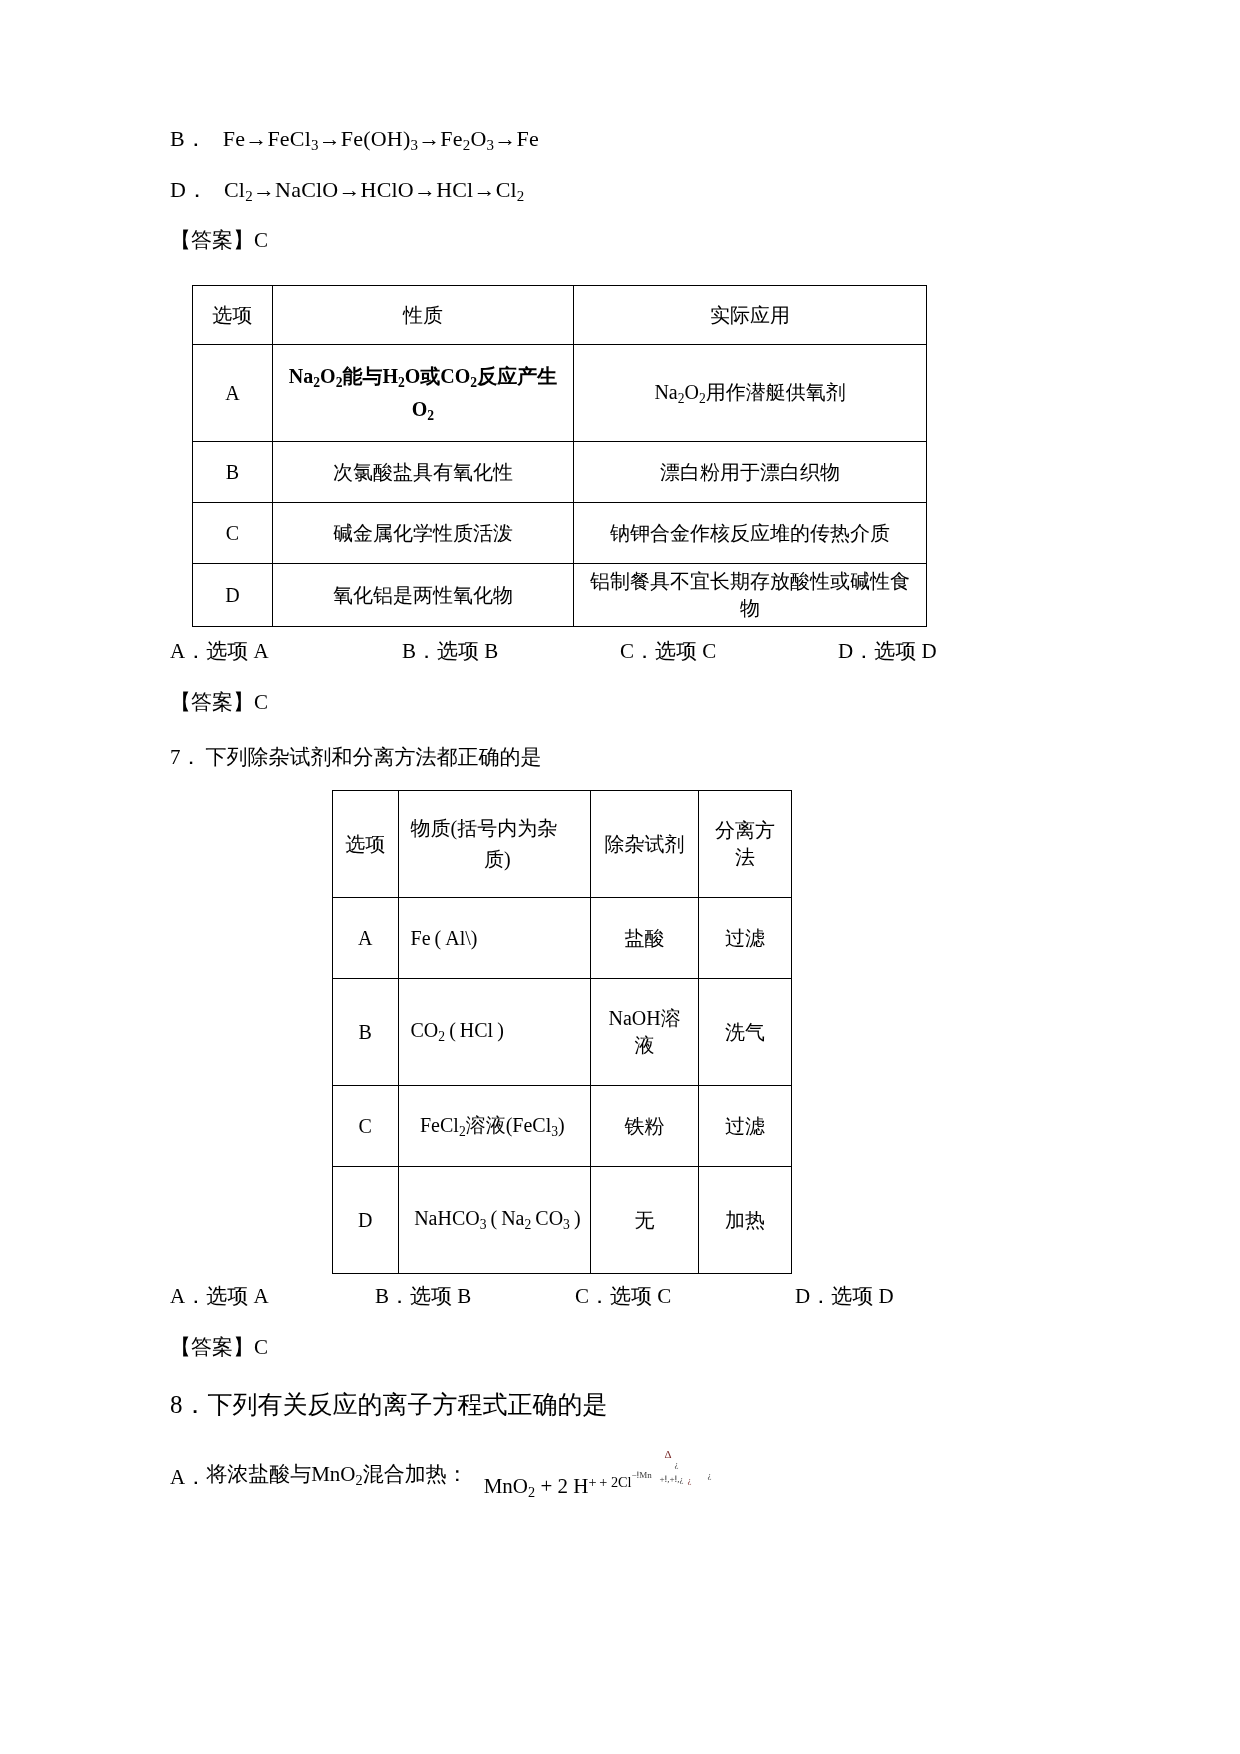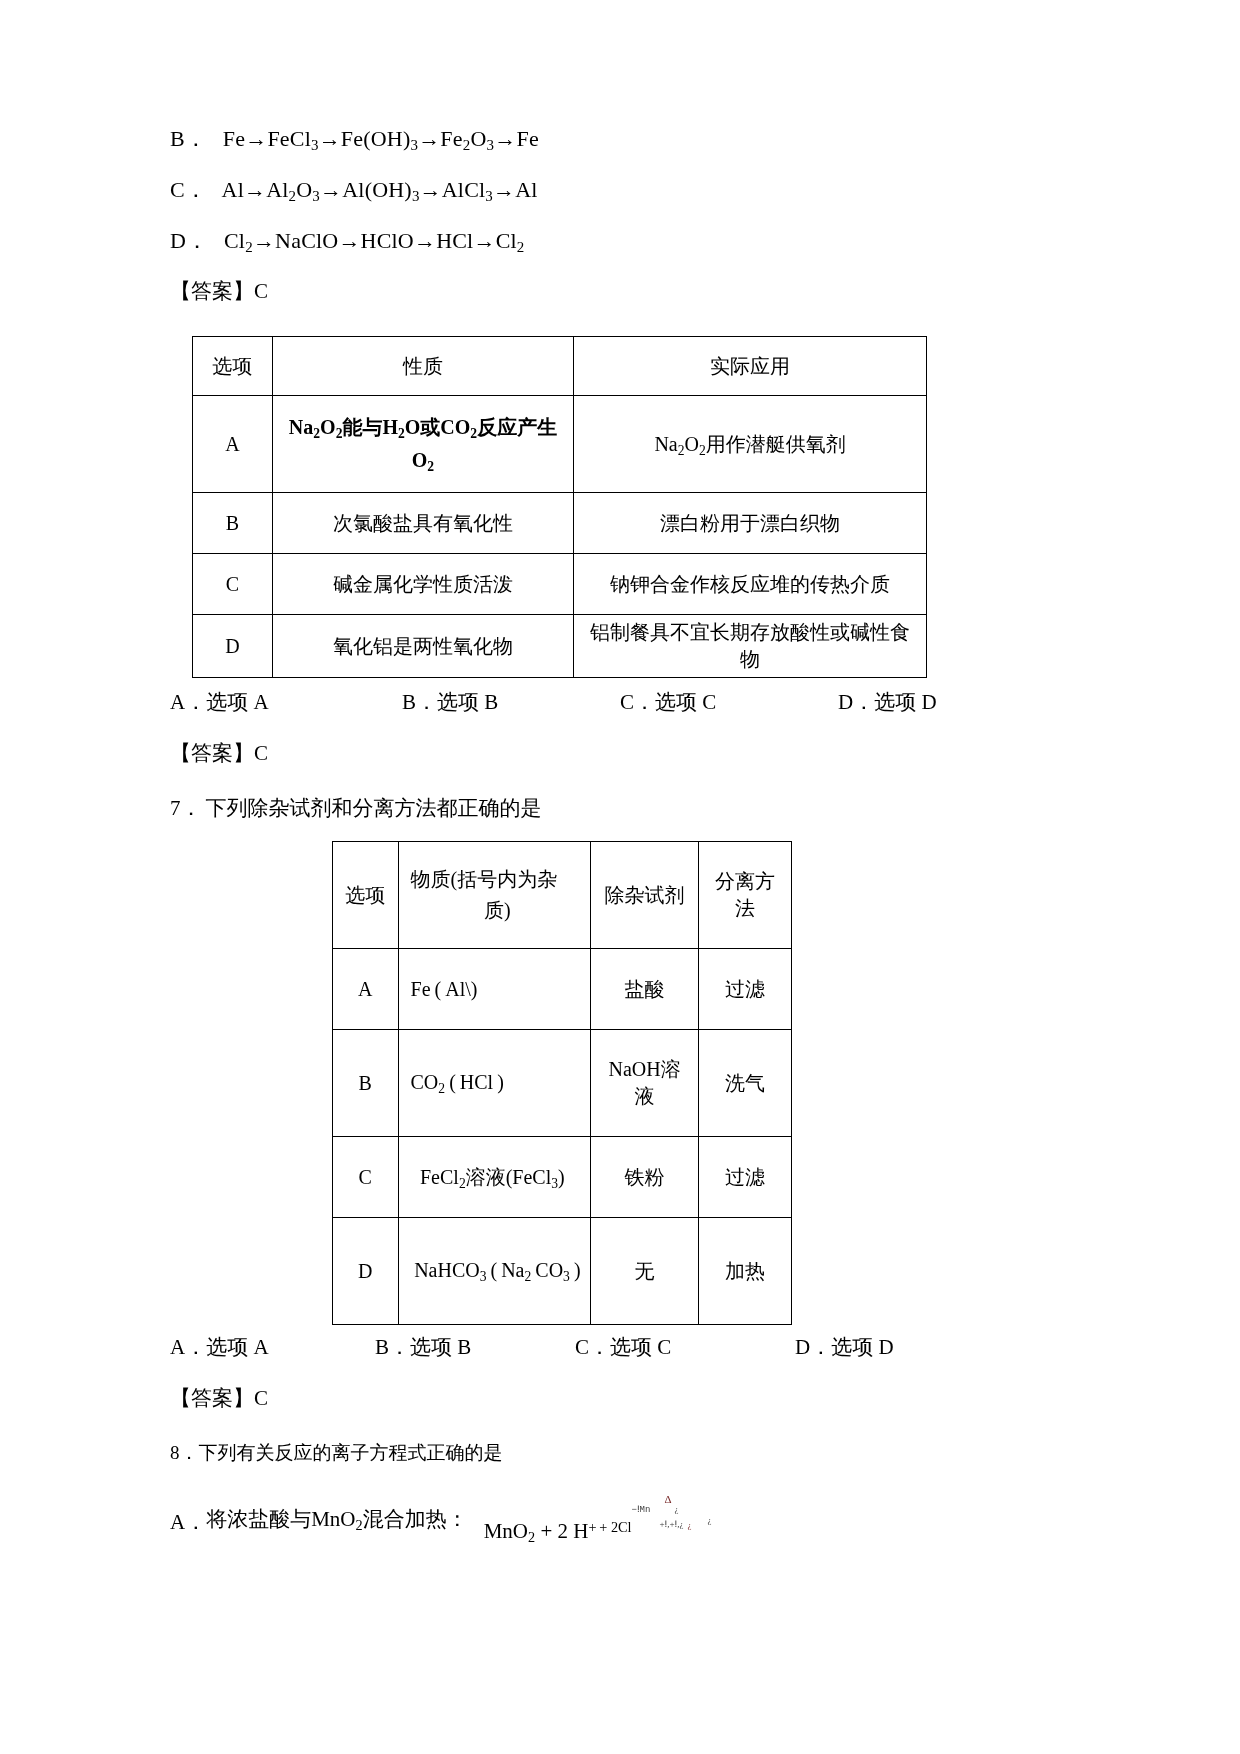--- a/index.html
+++ b/index.html
@@ -126,21 +126,21 @@
     margin: 12px 0 30px 0;
     line-height: 1;
   }
   .choices7 .ch { white-space: nowrap; }
   .choices7 .ch.c1 { width: 205px; }
   .choices7 .ch.c2 { width: 200px; }
   .choices7 .ch.c3 { width: 220px; }
 
   
   .q8-line {
-    font-size: 19px;
+    font-size: 25px;
     line-height: 1;
     margin: 0 0 30px 0;
   }
   .q8-opt {
     font-size: 21px;
     line-height: 1;
     margin: 0;
     display: flex;
     align-items: flex-end;
   }
@@ -156,41 +156,37 @@
     width: 96px;
     height: 34px;
     vertical-align: baseline;
   }
   .glyph-stack span {
     position: absolute;
     font-size: 9px;
     color: #3a3a3a;
     white-space: nowrap;
   }
-  .g1 { left: 0;   top: 2px; font-family: Liberation Mono, monospace;  }
+  .g1 { left: 0;   top: 12px;  }
   .g2 { left: 33px; top: -10px; color:#7a2b2b !important; font-size: 11px !important;}
   .g3 { left: 43px; top: 1px;  }
   .g4 { left: 28px; top: 16px; }
   .g5 { left: 56px; top: 17px; color:#7a2b2b !important;}
   .g6 { left: 76px; top: 12px; }
 </style>
 </head>
 <body>
 
 <div class="page">
 
   <div class="opt-line">
     <span class="lbl">B．</span>
     <span>Fe→FeCl<sub>3</sub>→Fe(OH)<sub>3</sub>→Fe<sub>2</sub>O<sub>3</sub>→Fe</span>
   </div>
 
-  <div class="opt-line">
-    <span class="lbl">C．</span>
-    <span>Al→Al<sub>2</sub>O<sub>3</sub>→Al(OH)<sub>3</sub>→AlCl<sub>3</sub>→Al</span>
-  </div>
 
   <div class="opt-line">
     <span class="lbl">D．</span>
     <span>Cl<sub>2</sub>→NaClO→HClO→HCl→Cl<sub>2</sub></span>
   </div>
 
   <div class="ans-line">【答案】C</div>
 
 
   <table class="t6">

